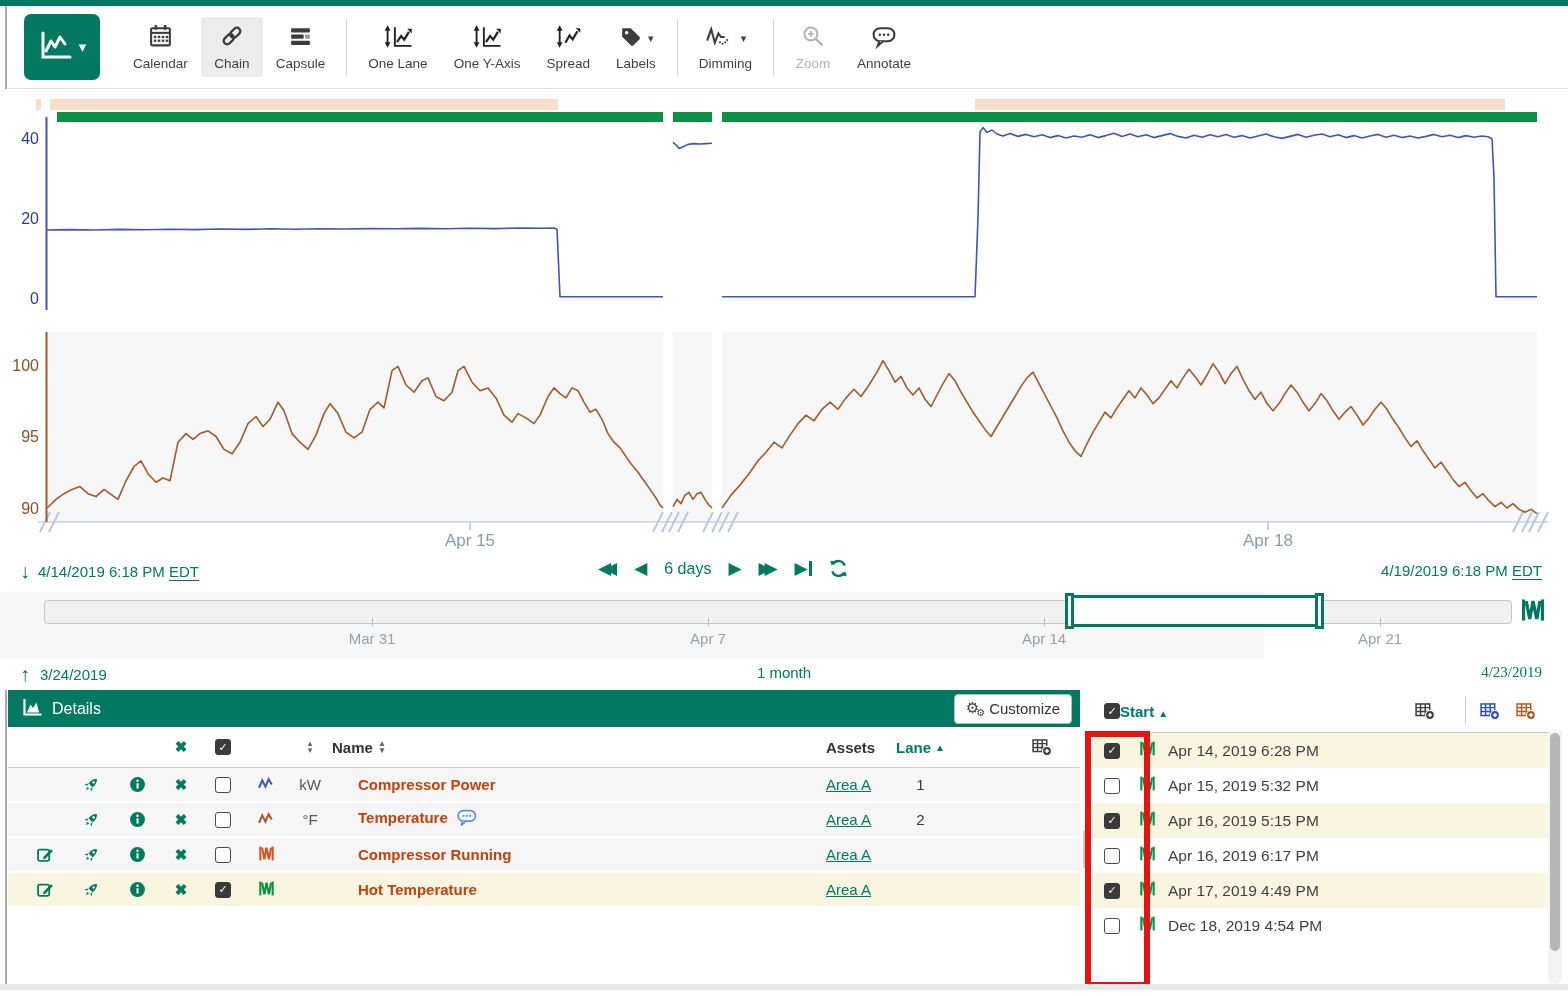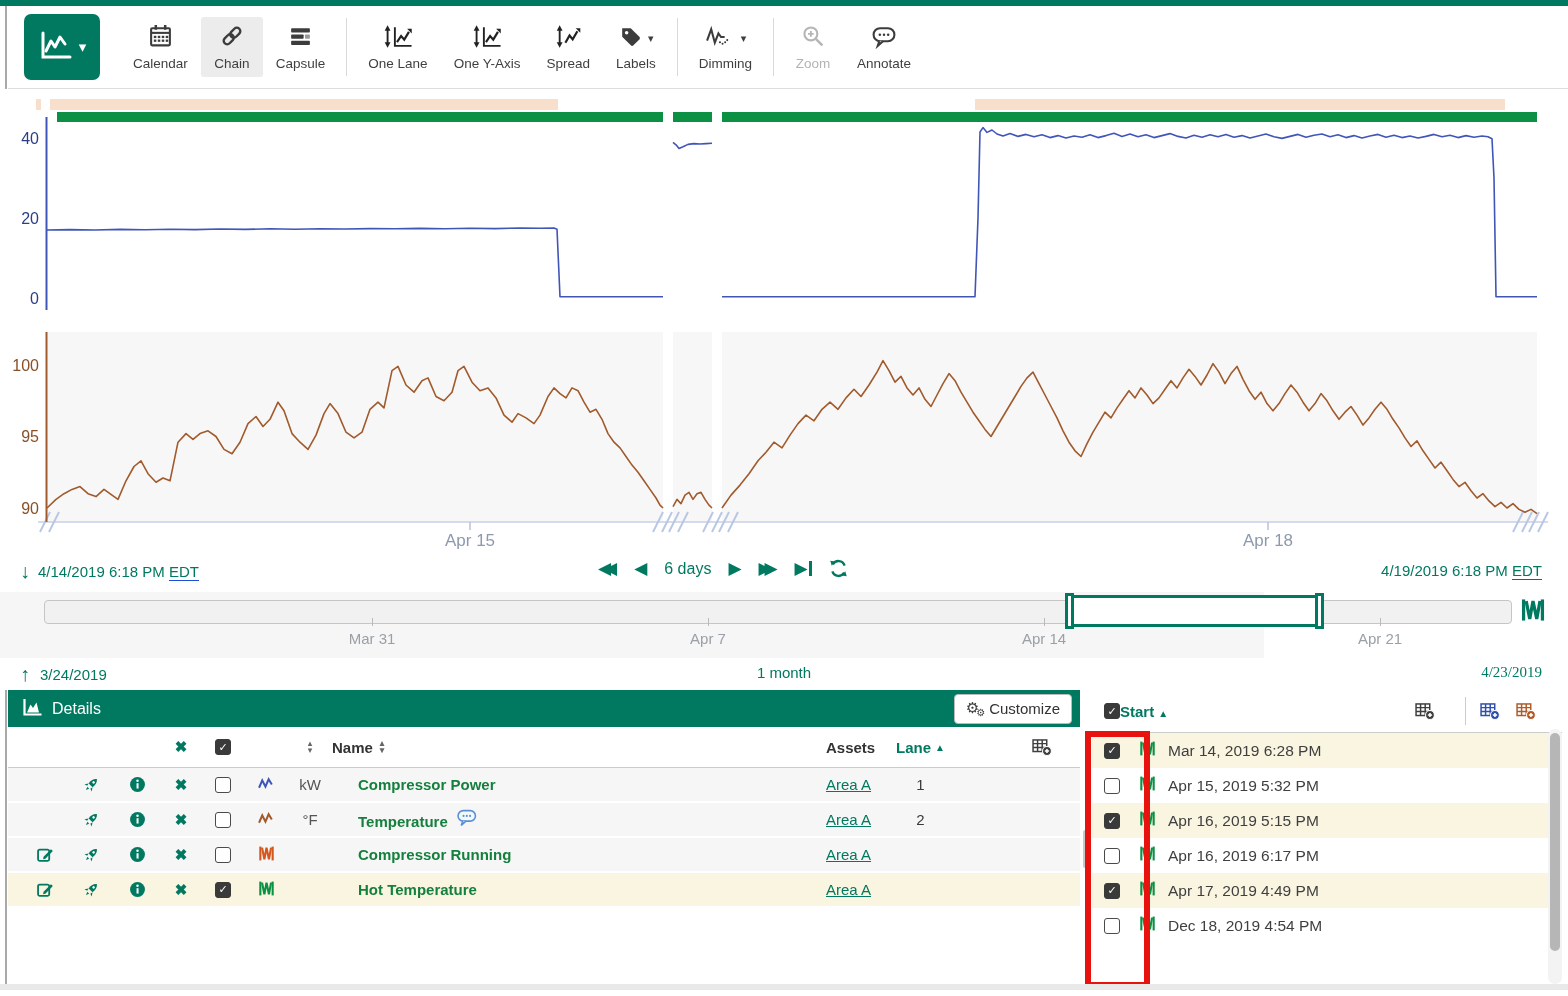--- a/index.html
+++ b/index.html
@@ -74,21 +74,21 @@
   .cap-btns { margin-left:auto; display:flex; gap:2px; }
   .cap-btn { width:27px; height:27px; background:#fff; border:1px solid #ddd; border-radius:3px; display:flex; align-items:center; justify-content:center; cursor:pointer; }
 
   
   .dgrid { display:grid; grid-template-columns:46px 46px 46px 42px 42px 44px 44px 446px 105px 75px 60px 48px; align-items:center; padding-left:14px; }
   .d-header { height:41px; border-bottom:1px solid #ccc; background:#fff; font-size:15px; }
   .d-row { height:35px; background:#f6f6f6; border-bottom:2px solid #fff; font-size:15px; }
   .d-row.selected { background:#faf5e1; }
   .cell { display:flex; align-items:center; justify-content:center; }
   .cell.left { justify-content:flex-start; }
-  .name-cell { padding-left:26px; font-weight:bold; color:#15803d; display:flex; align-items:flex-end; gap:9px; }
+  .name-cell { padding-left:26px; font-weight:bold; color:#c2410c; display:flex; align-items:flex-start; gap:9px; }
   .hdr-name { padding-left:0; font-weight:bold; display:flex; align-items:center; gap:7px; }
   .asset-cell { padding-left:48px;text-align:center; }
   .asset-link { color:#007960; text-decoration:underline; cursor:pointer; }
   .unit { color:#555; }
   .x-glyph { color:#007960; font-weight:bold; font-size:15px; cursor:pointer; }
   .sort { display:inline-flex; flex-direction:column; line-height:7px; font-size:9px; color:#666; cursor:pointer; }
   .lane-asc { color:#007960; font-size:10px; margin-left:4px; }
   .hdr-dark { font-weight:bold; color:#333; }
   .hdr-green { font-weight:bold; color:#007960; }
 
@@ -705,21 +705,21 @@
     <div id="capsule-rows">
         <div class="c-row on">
           <span class="cbx on">✓</span>
           <span class="cap-ic"><svg width="17" height="17" viewBox="0 0 16 16">
               <g stroke="#0c9144" stroke-width="2" fill="none">
                 <path d="M2.2 1.5 V14.5"></path>
                 <path d="M13.8 1.5 V14.5"></path>
                 <path d="M3.8 2.5 L6 13.5 L8 2.5 L10.3 13.5 L12.3 2.5"></path>
               </g>
             </svg></span>
-          <span class="c-date">Mar 14, 2019 6:28 PM</span>
+          <span class="c-date">Apr 14, 2019 6:28 PM</span>
         </div>
         <div class="c-row">
           <span class="cbx"></span>
           <span class="cap-ic"><svg width="17" height="17" viewBox="0 0 16 16">
               <g stroke="#0c9144" stroke-width="2" fill="none">
                 <path d="M2.2 1.5 V14.5"></path>
                 <path d="M13.8 1.5 V14.5"></path>
                 <path d="M3.8 2.5 L6 13.5 L8 2.5 L10.3 13.5 L12.3 2.5"></path>
               </g>
             </svg></span>

